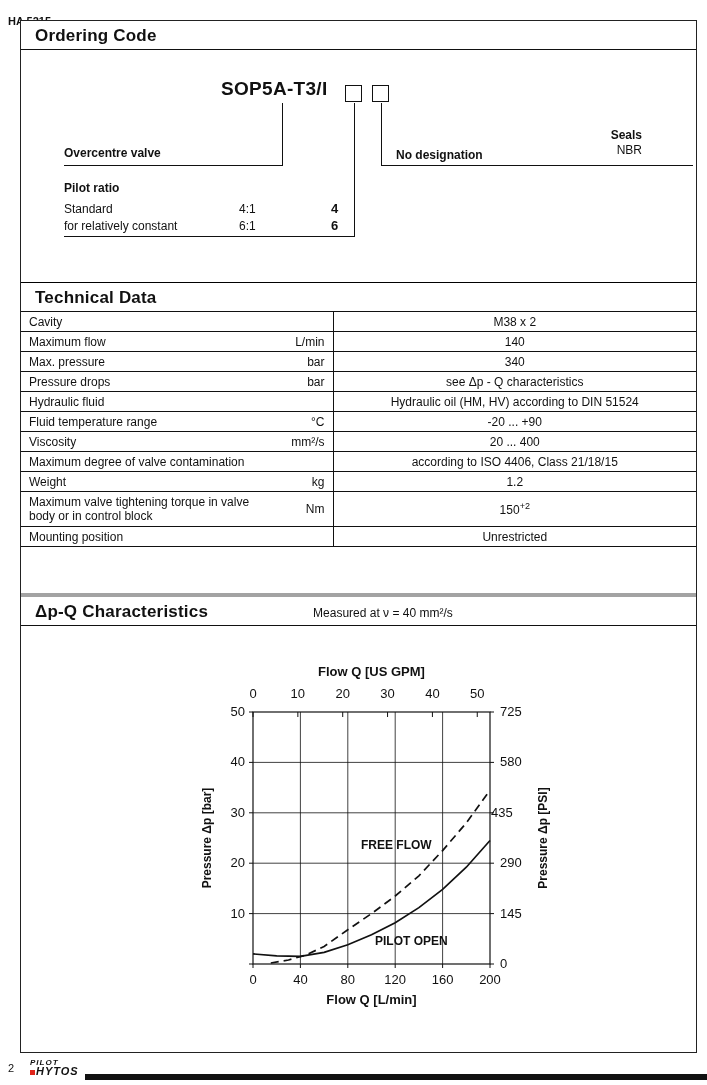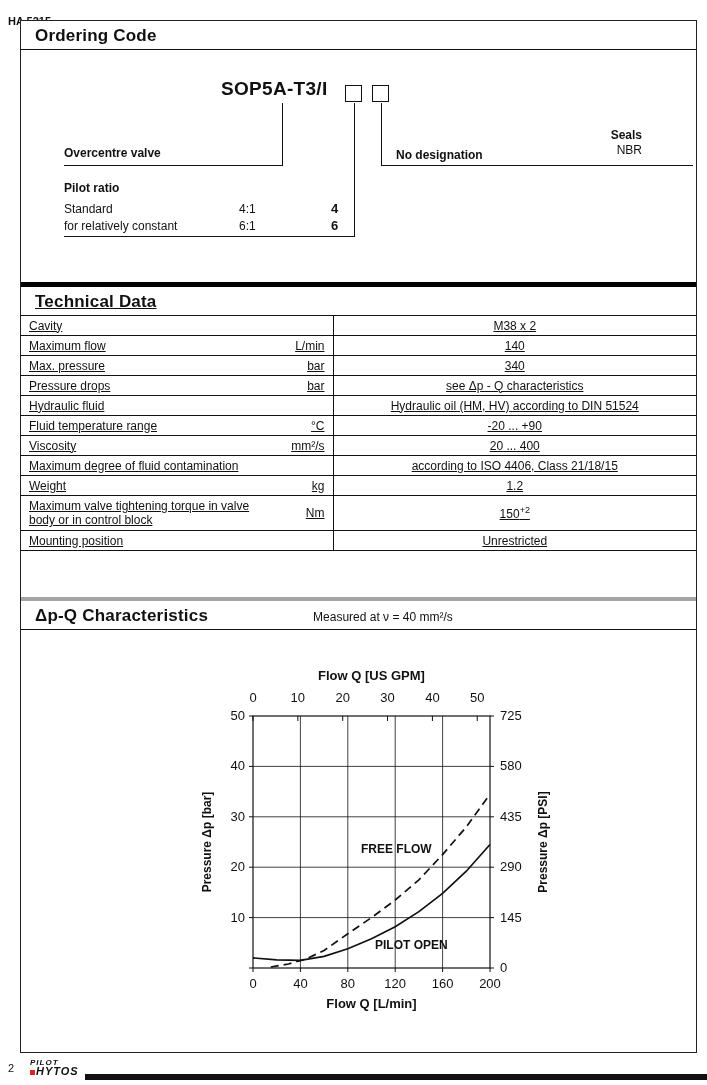--- a/index.html
+++ b/index.html
@@ -107,21 +107,21 @@
         <div class="od-abs" style="left:43px; top:152px;">Standard</div>
         <div class="od-abs" style="left:218px; top:152px;">4:1</div>
         <div class="od-abs digit" style="left:310px; top:151px;">4</div>
 
         <div class="od-abs" style="left:43px; top:169px;">for relatively constant</div>
         <div class="od-abs" style="left:218px; top:169px;">6:1</div>
         <div class="od-abs digit" style="left:310px; top:168px;">6</div>
       </div>
     </section>
 
-    <section style="border-top:5px solid #000000;text-decoration:underline;">
+    <section style="border-top:1px solid #000000;">
       <div class="sec-head">
         <h1>Technical Data</h1>
       </div>
       <table class="tech-table">
         <tbody>
           <tr>
             <td class="left">
                 <div class="cellflex">
                   <span>Cavity</span>
                   <span></span>
@@ -179,21 +179,21 @@
                 <div class="cellflex">
                   <span>Viscosity</span>
                   <span>mm²/s</span>
                 </div>
               </td>
             <td class="val">20 ... 400</td>
           </tr>
           <tr>
             <td class="left">
                 <div class="cellflex">
-                  <span>Maximum degree of fluid contamination</span>
+                  <span>Maximum degree of valve contamination</span>
                   <span></span>
                 </div>
               </td>
             <td class="val">according to ISO 4406, Class 21/18/15</td>
           </tr>
           <tr>
             <td class="left">
                 <div class="cellflex">
                   <span>Weight</span>
                   <span>kg</span>
@@ -288,21 +288,21 @@
           <div class="tick-label c" style="left: 246.409px; top: 32px;">40</div>
           <div class="tick-label c" style="left: 291.261px; top: 32px;">50</div>
           <div class="tick-label r" style="left: 34px; top: 251.6px;">10</div>
           <div class="tick-label r" style="left: 34px; top: 201.2px;">20</div>
           <div class="tick-label r" style="left: 34px; top: 150.8px;">30</div>
           <div class="tick-label r" style="left: 34px; top: 100.4px;">40</div>
           <div class="tick-label r" style="left: 34px; top: 50px;">50</div>
           <div class="tick-label l" style="left: 329px; top: 302px;">0</div>
           <div class="tick-label l" style="left: 329px; top: 251.6px;">145</div>
           <div class="tick-label l" style="left: 329px; top: 201.2px;">290</div>
-          <div class="tick-label l" style="left: 329px; top: 150.8px;">435</div>
+          <div class="tick-label l" style="left: 320px; top: 150.8px;">435</div>
           <div class="tick-label l" style="left: 329px; top: 100.4px;">580</div>
           <div class="tick-label l" style="left: 329px; top: 50px;">725</div>
         </div>
     </section>
 
   </div>
 
   <div class="page-num">2</div>
   <div class="logo">
     <span class="logo-top">PILOT</span>

